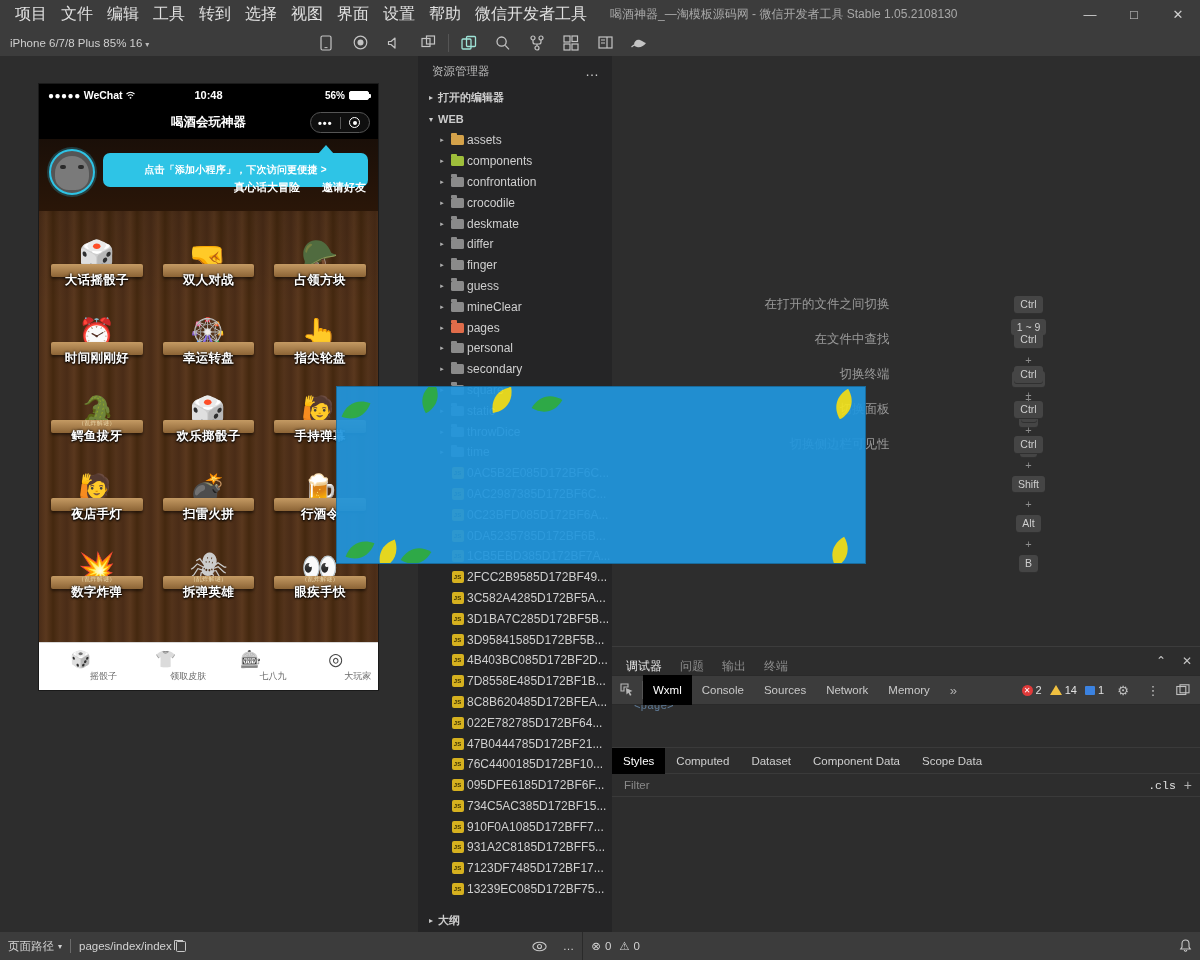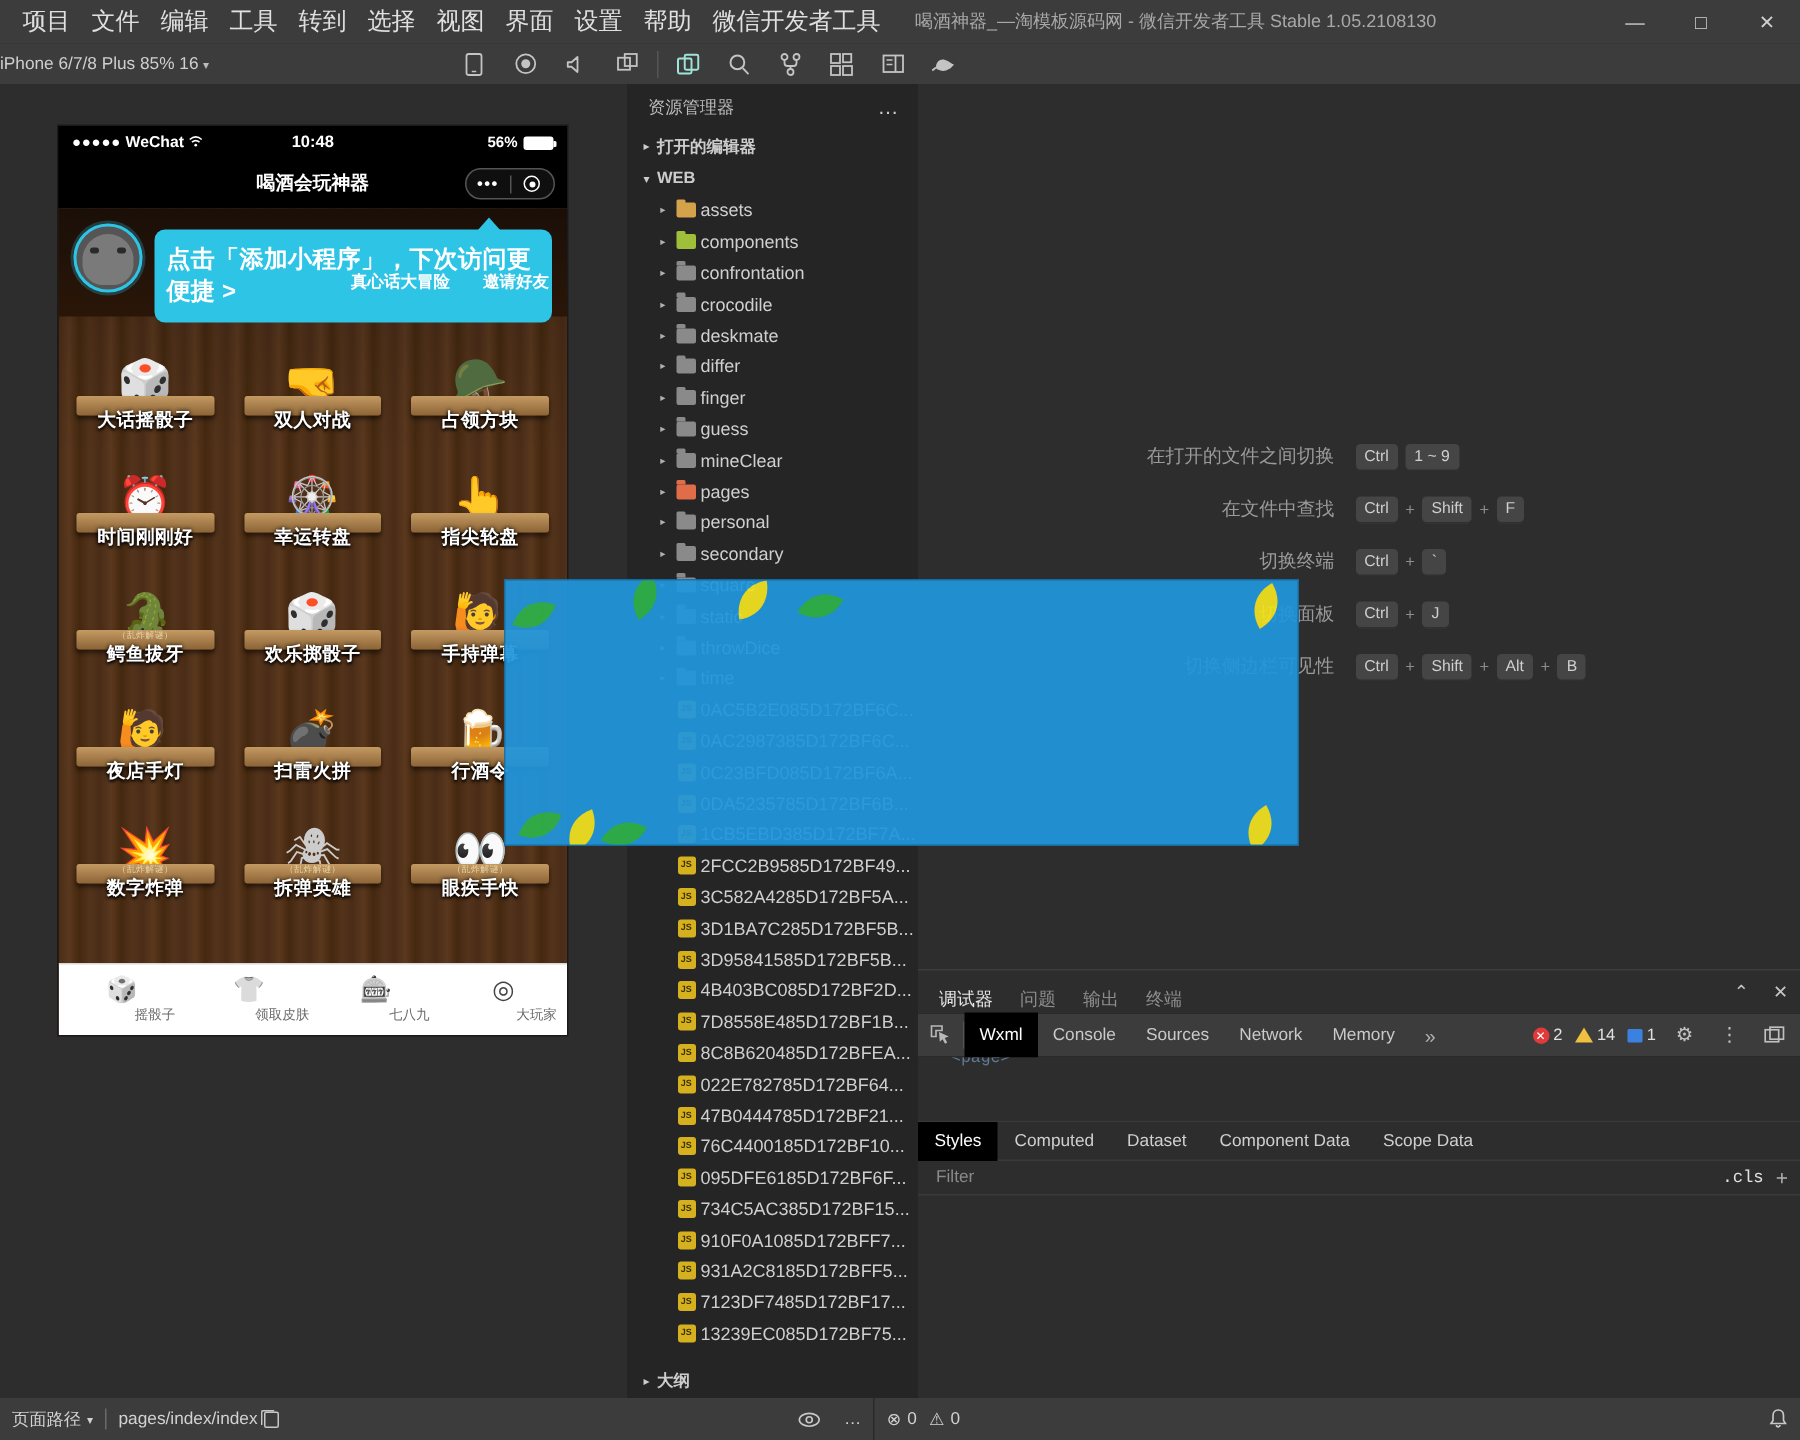--- a/index.html
+++ b/index.html
@@ -29,21 +29,21 @@
     width: 44px; height: 29px; display: flex; align-items: center; justify-content: center;
     color: #d0d0d0; font-size: 13px;
   }
 
   
   .toolbar2 {
     position: absolute; top: 29px; left: 0; width: 1200px; height: 27px;
     background: #3c3c3c; display: flex; align-items: center;
   }
   .device-sel {
-    font-size: 11.5px; color: #cfcfcf; white-space: nowrap;
+    padding-left: 10px; font-size: 11.5px; color: #cfcfcf; white-space: nowrap;
   }
   .device-sel .caret { font-size: 8px; margin-left: 3px; color: #bbb; }
   .tb-icons { display: flex; align-items: center; margin-left: 160px; gap: 0px; }
   .tb-ic {
     width: 34px; height: 27px; display: flex; align-items: center; justify-content: center;
     color: #c4c4c4;
   }
   .tb-ic.active { color: #9fe4d8; }
   .tb-sep { width: 1px; height: 18px; background: #555; margin: 0 3px; }
 
@@ -106,21 +106,21 @@
     border: 2px solid #2ec4e6; background: #555; position: relative; flex: 0 0 auto;
     margin-top: 2px;
     box-shadow: 0 0 0 2px rgba(46,196,230,0.25);
     overflow: hidden;
   }
   .avatar-face { position:absolute; left:50%; top:52%; transform:translate(-50%,-50%); width:34px; height:34px; background:#7a7a7a; border-radius:50% 50% 40% 40%; }
   .avatar-face::before { content:''; position:absolute; left:5px; top:9px; width:6px;height:4px;background:#2a2a2a;border-radius:2px;}
   .avatar-face::after  { content:''; position:absolute; right:5px; top:9px; width:6px;height:4px;background:#2a2a2a;border-radius:2px;}
   .bubble {
     flex: 1; background: #2ec4e6; border-radius: 7px; padding: 10px 8px; position: relative;
-    color: #fff; font-size: 16px; font-weight: bold; text-align: left; margin-top: 6px;
+    color: #fff; font-size: 10px; font-weight: bold; text-align: center; margin-top: 6px;
     letter-spacing: 0.2px;
   }
   .bubble::before {
     content: ''; position: absolute; right: 34px; top: -8px;
     border-left: 8px solid transparent; border-right: 8px solid transparent;
     border-bottom: 9px solid #2ec4e6;
   }
   .promo-links {
     position: absolute; right: 12px; bottom: 16px; display: flex; gap: 22px;
     font-size: 11px; color: #fff; font-weight: bold;
@@ -204,21 +204,21 @@
     position: absolute; top: 56px; left: 612px; width: 588px; height: 876px;
     background: #2d2d2d;
   }
   .shortcuts { position: absolute; top: 240px; left: 0; width: 588px; }
   .sc-row {
     display: flex; align-items: flex-start; justify-content: center; height: 35px; gap: 0;
   }
   .sc-label {
     width: 245px; text-align: right; font-size: 12.5px; color: #9a9a9a; padding-right: 14px;
   }
-  .sc-keys { width: 250px; display: flex; align-items: center; gap: 5px; }
+  .sc-keys { width: 250px; display: flex; align-items: center; gap: 5px; flex-direction: column; }
   .kbd {
     background: #454545; border-radius: 3px; padding: 2px 6px; font-size: 10.5px;
     color: #cfcfcf; min-width: 16px; text-align: center; line-height: 1.3;
     box-shadow: inset 0 -1px 0 rgba(0,0,0,.3);
   }
   .plus { color: #8d8d8d; font-size: 11px; }
 
   
   .overlay-img {
     position: absolute; left: 336px; top: 386px; width: 530px; height: 178px;

